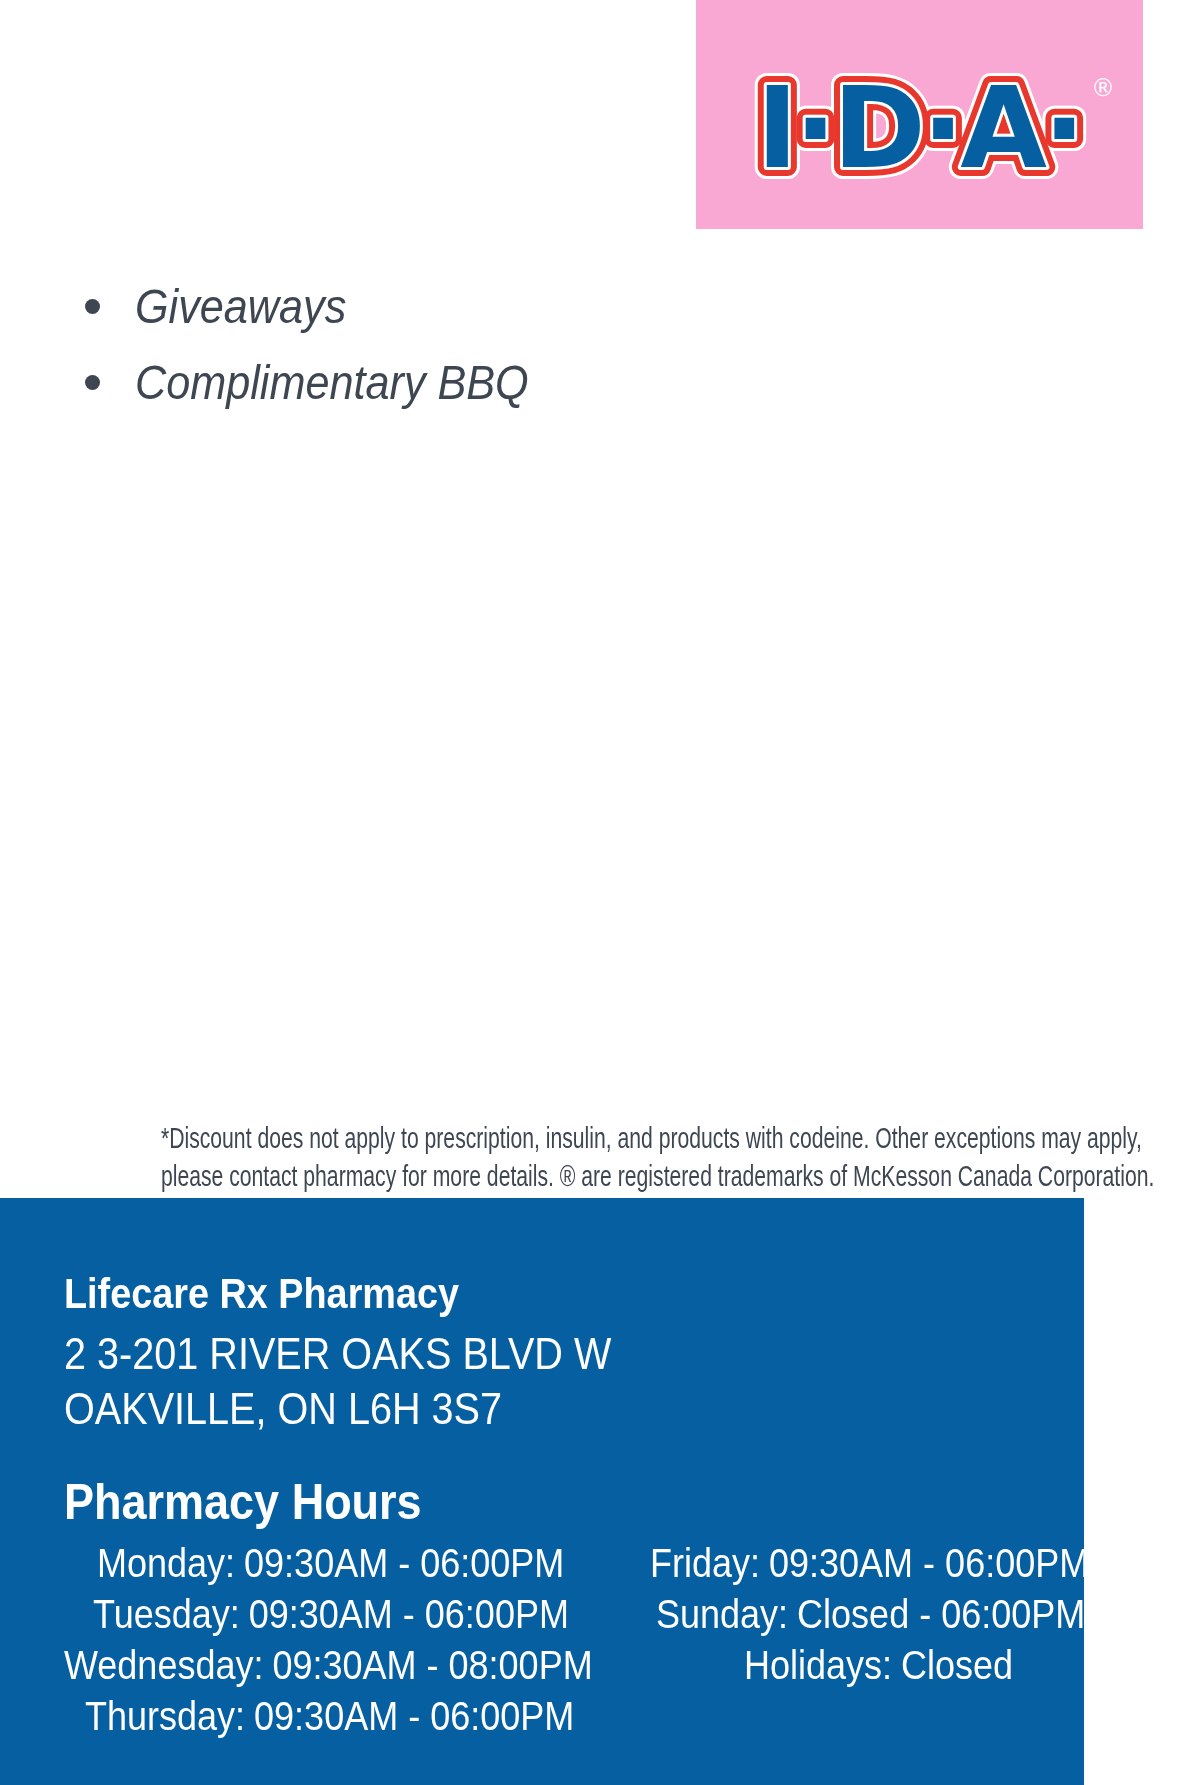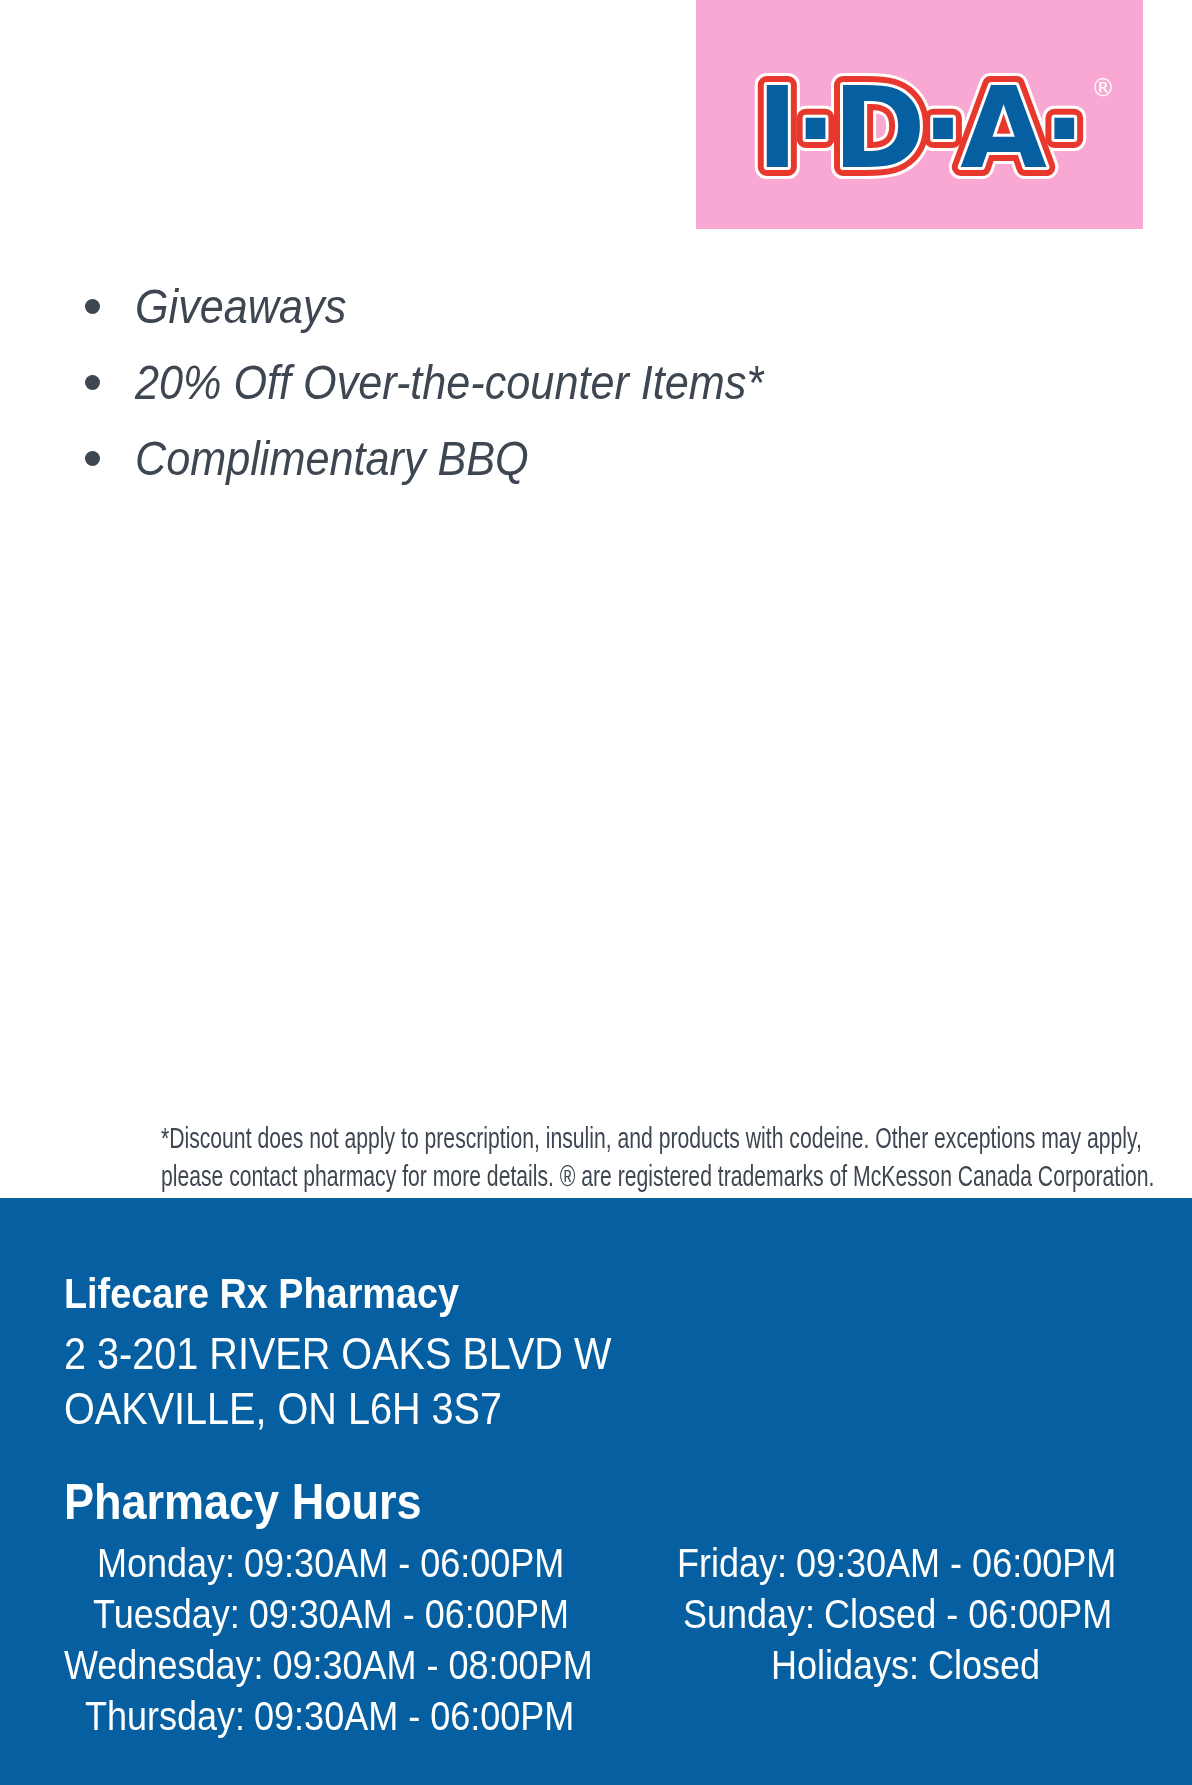--- a/index.html
+++ b/index.html
@@ -79,21 +79,21 @@
     white-space: nowrap;
     transform: scaleX(0.73);
     transform-origin: 50% 50%;
   }
 
   
   .footer {
     position: absolute;
     left: 0;
     top: 1198px;
-    width: 1192px;
+    width: 1084px;
     height: 587px;
     background: #055fa0;
     color: #ffffff;
     box-sizing: border-box;
     padding: 70px 0 0 64px;
   }
   .f-title {
     font-size: 42px;
     font-weight: bold;
     line-height: 52px;
@@ -138,24 +138,20 @@
     </svg>
   </div>
 
   <ul class="promo-list">
     <li>
       <span class="dot"></span>
       <span class="cond">Giveaways</span>
     </li>
     <li>
       <span class="dot"></span>
-      <span class="cond">20% Off Over-the-counter Items*</span>
-    </li>
-    <li>
-      <span class="dot"></span>
       <span class="cond">Complimentary BBQ</span>
     </li>
   </ul>
 
   <div class="disclaimer">
     <span class="line">*Discount does not apply to prescription, insulin, and products with codeine. Other exceptions may apply,</span>
     <span class="line">please contact pharmacy for more details. ® are registered trademarks of McKesson Canada Corporation.</span>
   </div>
 
   <div class="footer">

